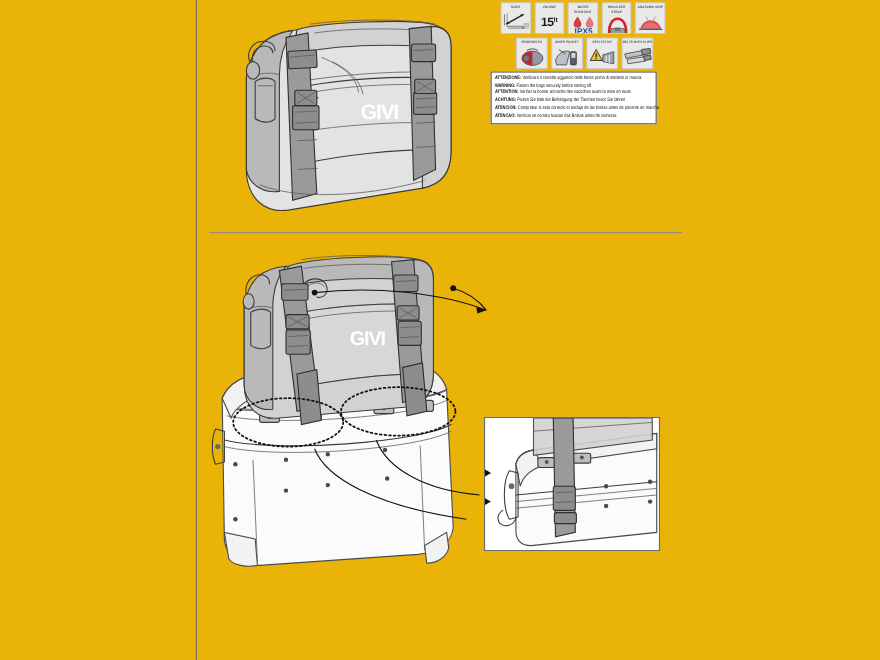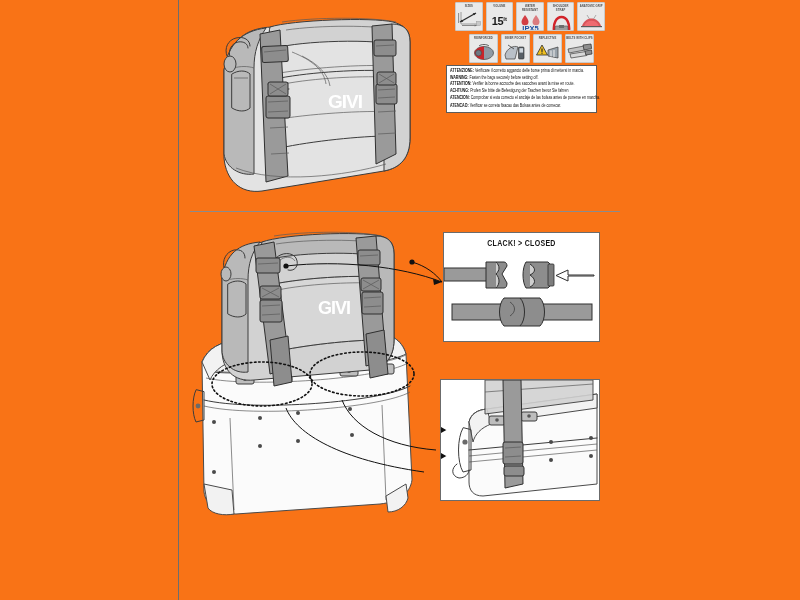--- a/index.html
+++ b/index.html
@@ -2,21 +2,21 @@
 <html><head>
 <meta charset="utf-8">
 <title>GIVI Bag Instruction Sheet</title>
 <style>
   html,body{margin:0;padding:0;background:#ffffff;}
   body{
     width:800px;height:600px;position:relative;overflow:hidden;
     font-family:"Liberation Sans", sans-serif;
     color:#1b1b1b;
   }
-  .page{position:absolute;inset:0;background:#f97316;}
+  .page{position:absolute;inset:0;background:#eab308;}
 
   
   .vrule{position:absolute;left:178px;top:0;width:1px;height:600px;background:#6e6e6e;}
   .hrule{position:absolute;left:190px;top:211px;width:430px;height:1px;background:#8b8b8b;}
 
   
   .icon-grid{position:absolute;left:455px;top:2px;width:150px;}
   .icon-row{display:flex;gap:3px;margin-bottom:3px;}
   .icon-row.r2{padding-left:14px;}
   .ficon{
@@ -292,41 +292,20 @@
       <rect class="strap2" x="180" y="76" width="21" height="20" rx="2"></rect>
       <path class="ln-thin" d="M182 82 L199 81 M182 90 L199 89"></path>
       <rect class="strap2" x="181" y="64" width="19" height="13" rx="2"></rect>
       <path class="ln-thin" d="M183 66 L198 75 M198 66 L183 75"></path>
       <path class="ln-thin" d="M182 104 L200 103 M182 126 L200 125"></path>
 
       <path class="ln-thin" d="M40 160 C80 176 150 168 190 156"></path>
     </svg>
   </div>
 
-  <div class="clackbox">
-    <div class="clack-title">CLACK! &gt; CLOSED</div>
-    <svg width="155" height="84" viewBox="0 0 155 84">
-
-      <rect class="strap" x="0" y="22" width="44" height="13"></rect>
-      <path class="strap2" d="M42 16 L60 16 C62 16 63 18 63 20 L58 28 L63 37 C63 40 62 42 60 42 L42 42 Z" fill="#9a9a9a" stroke="#2f2f2f" stroke-width="1"></path>
-      <path d="M52 16 C56 20 56 24 52 28 C56 32 56 38 52 42" fill="#cfcfcf" stroke="#2f2f2f" stroke-width="1"></path>
-
-      <path class="strap2" d="M82 16 L104 16 L108 20 L108 38 L104 42 L82 42 C78 36 78 22 82 16 Z"></path>
-      <path d="M86 18 C92 22 92 26 86 29 C92 33 92 38 86 41" fill="#cfcfcf" stroke="#2f2f2f" stroke-width="1"></path>
-      <rect x="104" y="18" width="6" height="22" rx="1" fill="#7d7d7d" stroke="#2f2f2f" stroke-width=".8"></rect>
-
-      <path d="M150 29 L124 29 L124 24 L112 29.5 L124 35 L124 30 L150 30 Z" fill="#ffffff" stroke="#2f2f2f" stroke-width="1"></path>
-
-      <rect class="strap" x="8" y="58" width="58" height="16"></rect>
-      <rect class="strap" x="92" y="58" width="56" height="16"></rect>
-      <path class="strap2" d="M60 52 L96 52 C102 58 102 74 96 80 L60 80 C54 74 54 58 60 52 Z"></path>
-      <path d="M76 52 C82 58 82 74 76 80" fill="none" stroke="#2f2f2f" stroke-width="1"></path>
-      <path d="M66 56 C72 60 72 66 66 70" fill="none" stroke="#4a4a4a" stroke-width=".9"></path>
-    </svg>
-  </div>
 
   <div class="illus" id="bag-bottom">
     <svg width="260" height="300" viewBox="0 0 260 300">
 
       <path class="case" d="M12 140 C18 126 30 120 48 118 L180 110 C200 110 212 118 216 132 L222 258 C220 272 208 280 190 282 L46 292 C28 292 16 284 14 270 Z"></path>
 
       <path class="case2" d="M12 140 C18 126 30 120 48 118 L180 110 C200 110 212 118 216 132 C190 146 60 154 22 150 Z"></path>
       <path class="ln-thin" d="M20 148 C62 156 186 148 216 133"></path>
       <path class="ln-thin" d="M16 156 C60 166 190 157 218 141"></path>
 

